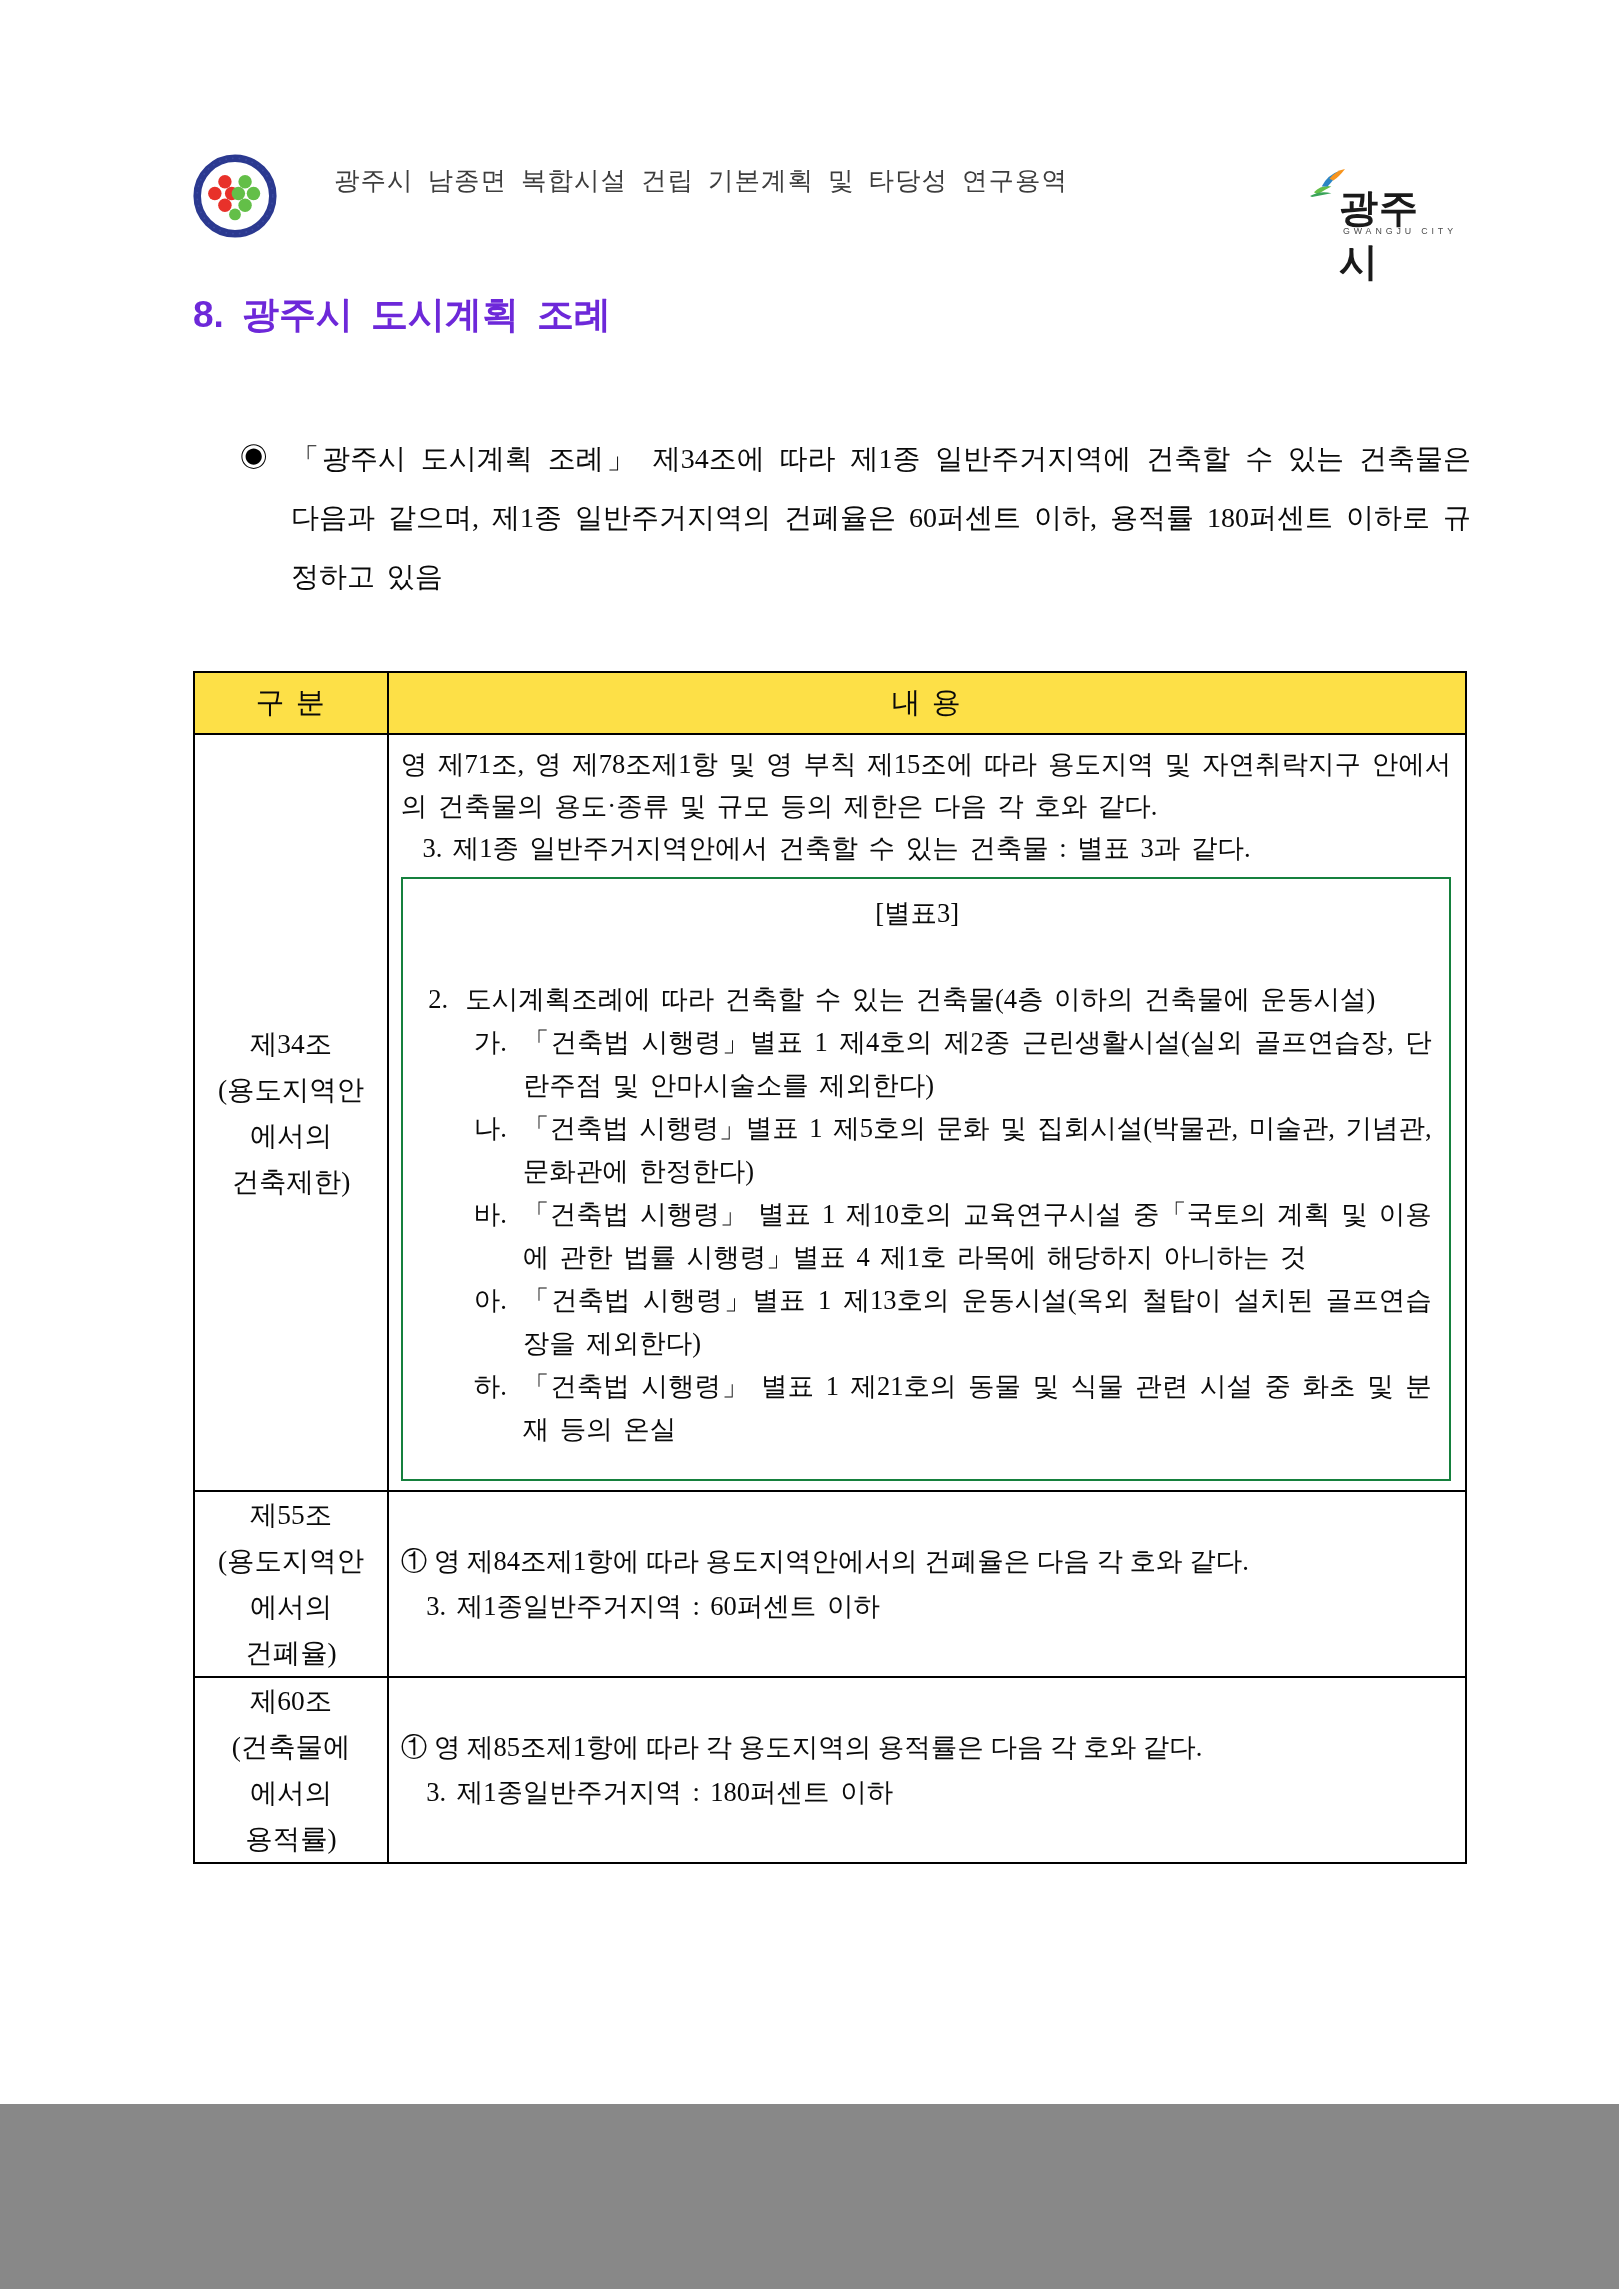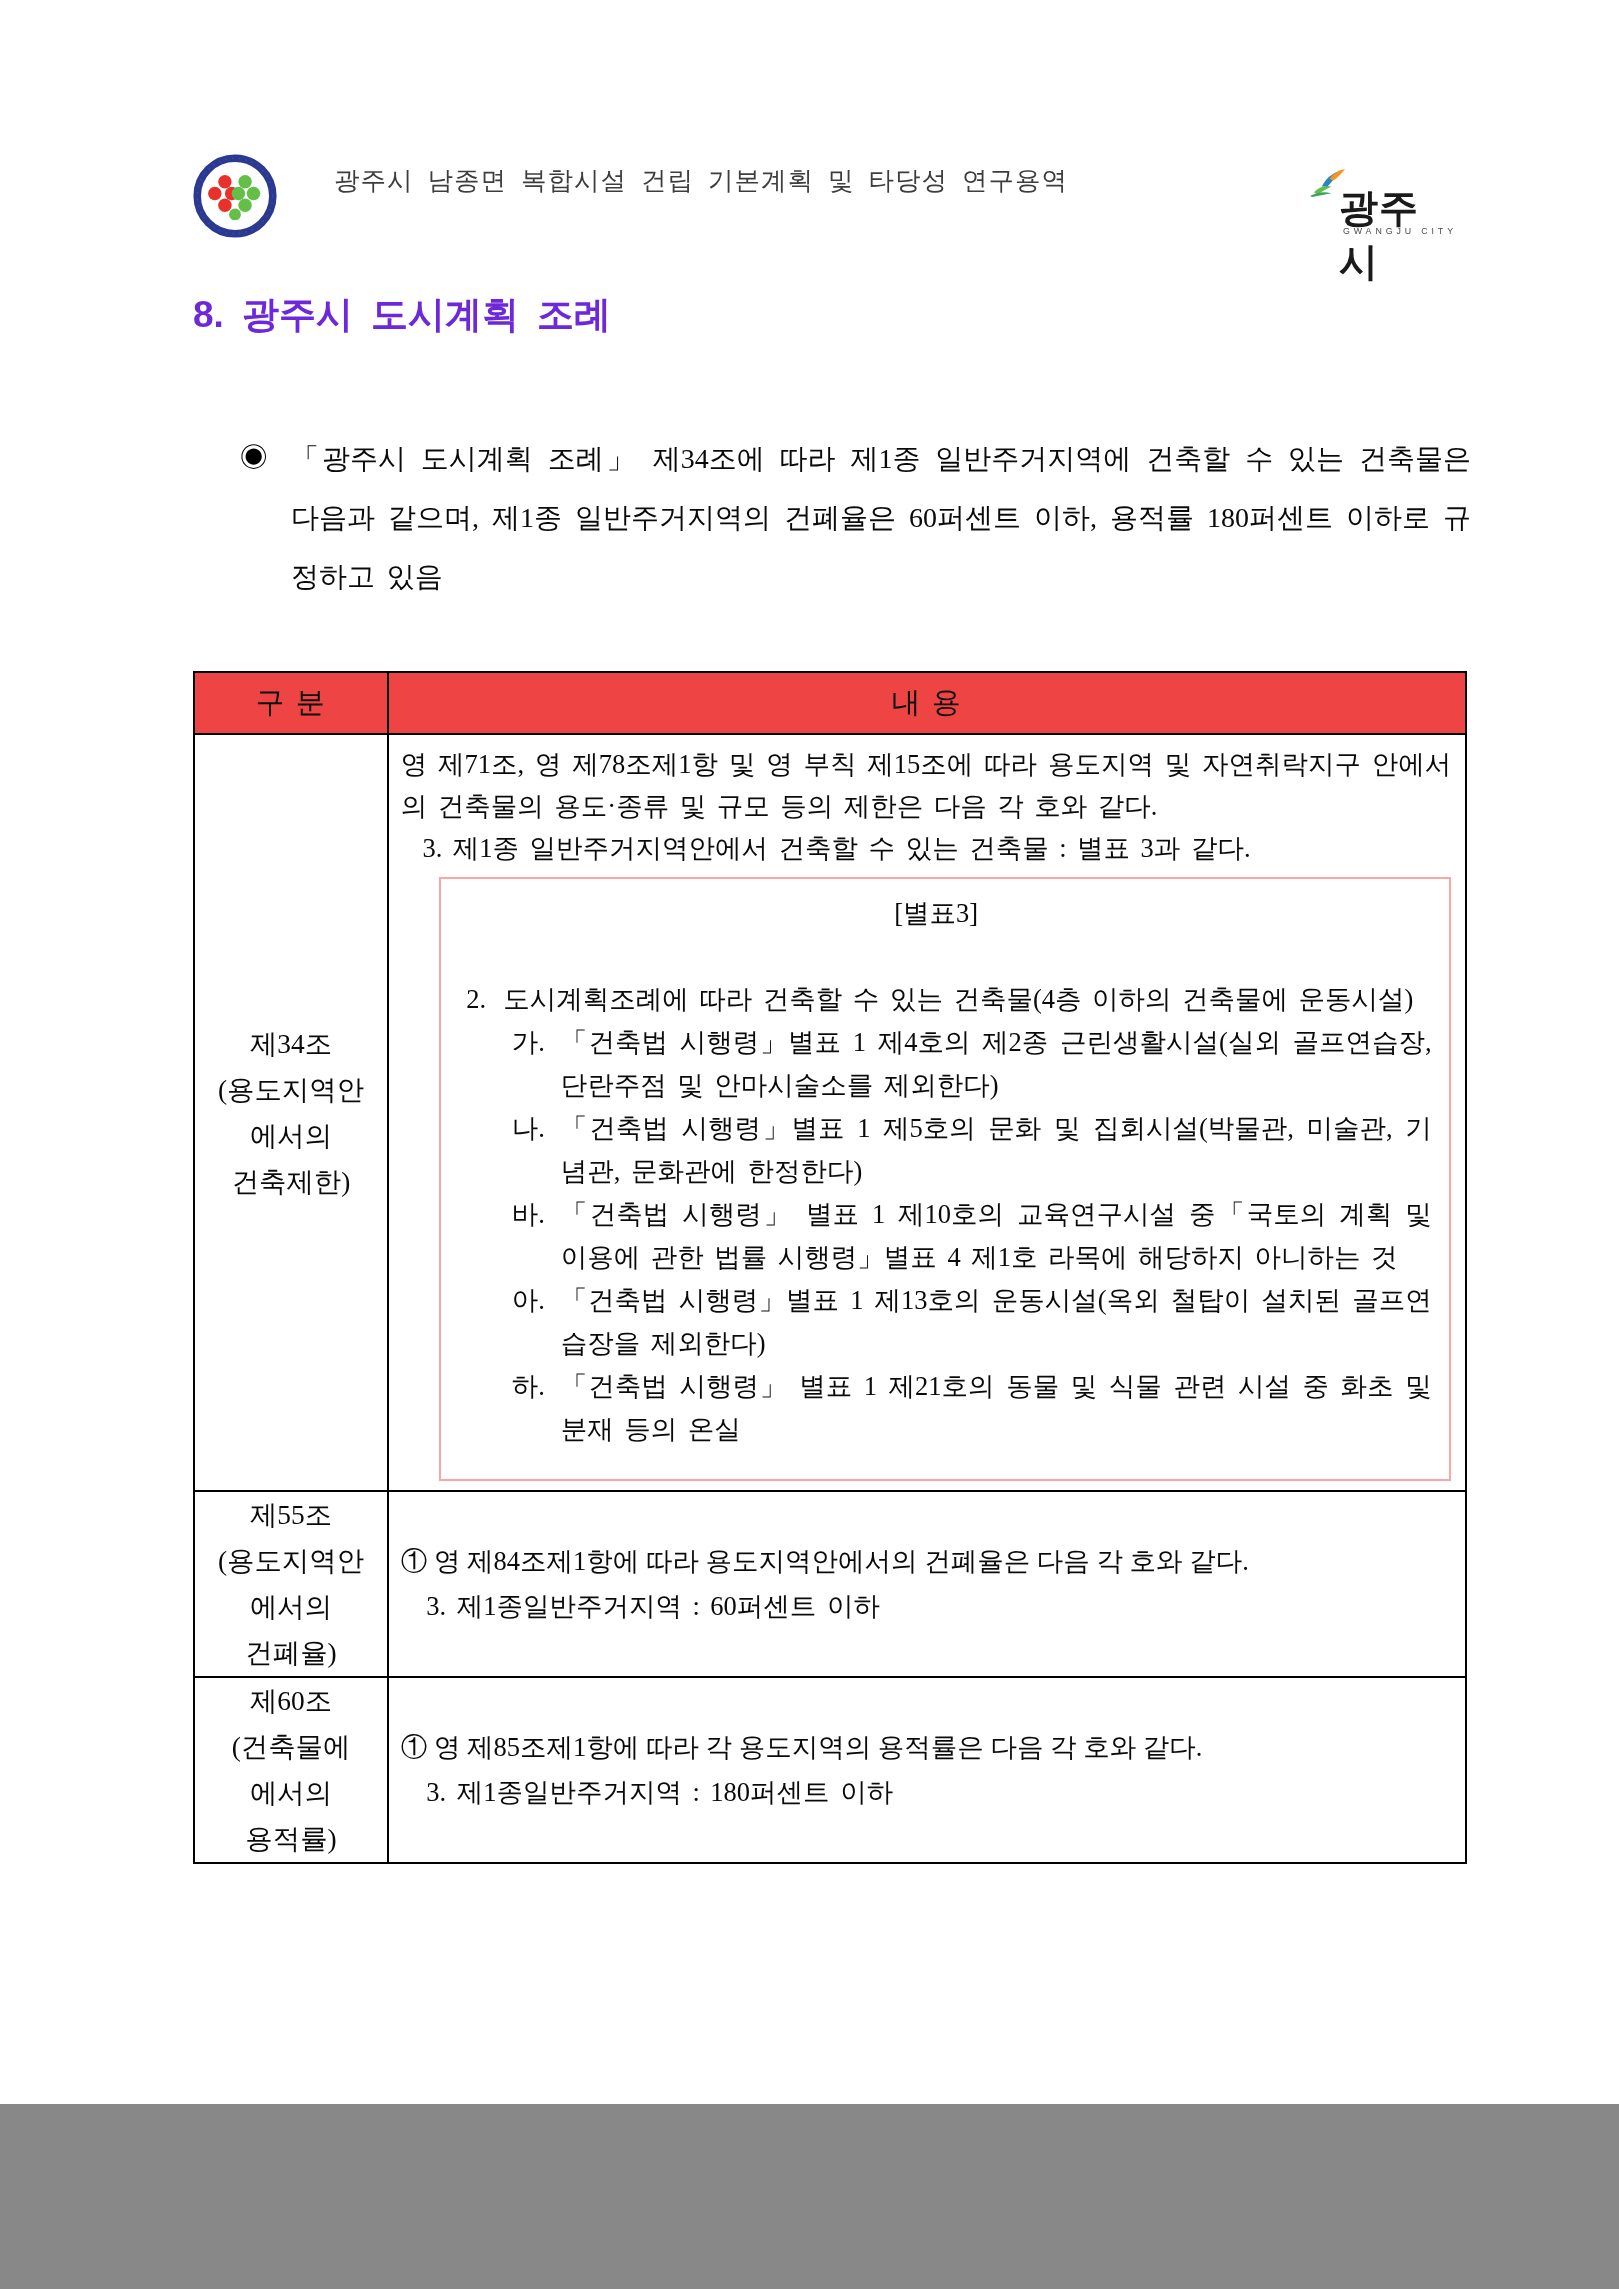--- a/index.html
+++ b/index.html
@@ -52,42 +52,41 @@
 
   
   table.doc{
     position:absolute;left:193px;top:671px;
     border-collapse:collapse;table-layout:fixed;
     width:1272px;
     font-size:26.5px;color:#0a0a0a;
   }
   table.doc th, table.doc td{border:2px solid #000;}
   table.doc th{
-    height:58px;background:#ef4444;
+    height:58px;background:#fde047;
     font-weight:normal;font-size:29px;letter-spacing:2px;
     text-align:center;vertical-align:middle;
   }
   td.cat{
     text-align:center;vertical-align:middle;
     white-space:pre-line;line-height:46px;font-size:27.4px;
     padding:0 3.9px;
   }
   td.content{vertical-align:top;padding:7.8px 13.7px 9.8px 11.8px;line-height:42px;border-radius:10px;}
   td.content-mid{vertical-align:middle;padding:0 13.7px 0 11.8px;line-height:45px;}
   .just{text-align:justify;}
   .para{word-spacing:3.9px;}
   .subline{padding-left:21.6px;word-spacing:3.9px;}
   .r2-line2,.r3-line2{padding-left:25.5px;word-spacing:3.9px;}
 
   
   .annex{
-    border:2px solid #fca5a5;
+    border:2px solid #15803d;
     margin-top:7.8px;
     padding:13.7px 17.6px 27.4px 0;
-    margin-left:38px;
   }
   .annex-title{text-align:center;line-height:43px;}
   .annex-gap{height:43px;}
   .itm{display:flex;line-height:43px;}
   .itm .lbl{flex:0 0 auto;text-align:left;}
   .itm .txt{flex:1 1 auto;word-spacing:3.9px;}
   .itm-lead{margin-left:25.5px;}
   .itm-lead .lbl{width:37px;}
   .itm-sub{margin-left:71px;}
   .itm-sub .lbl{width:49px;}

